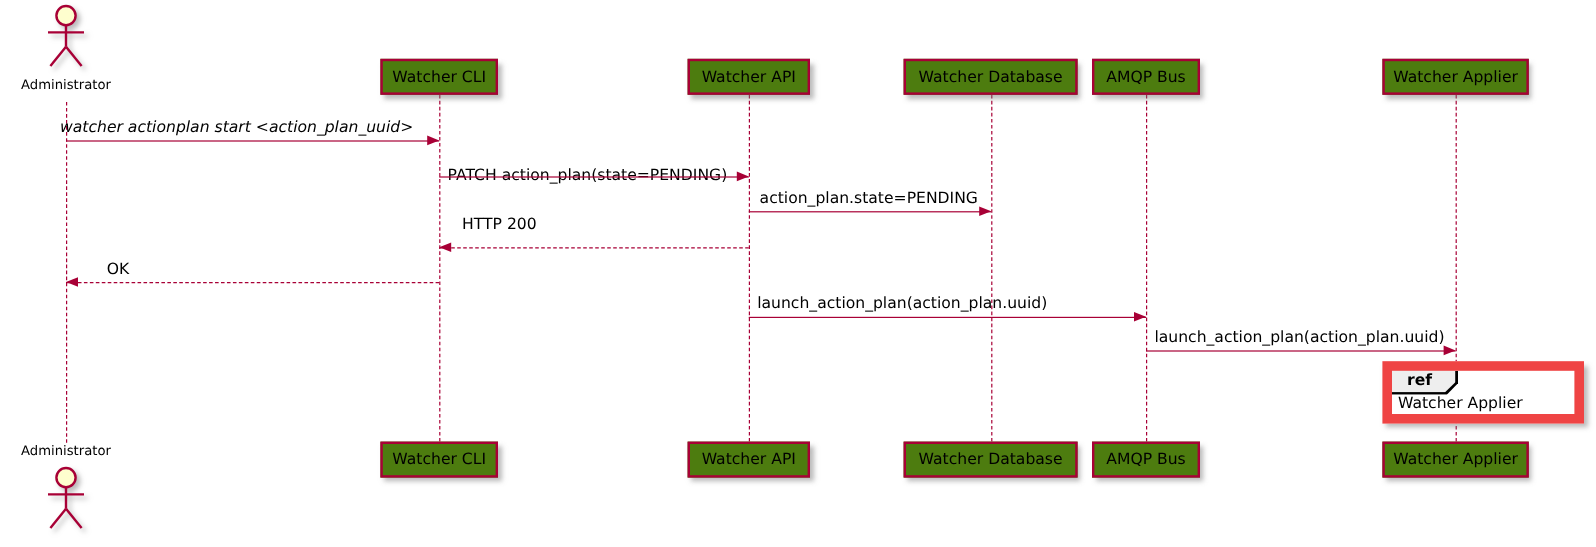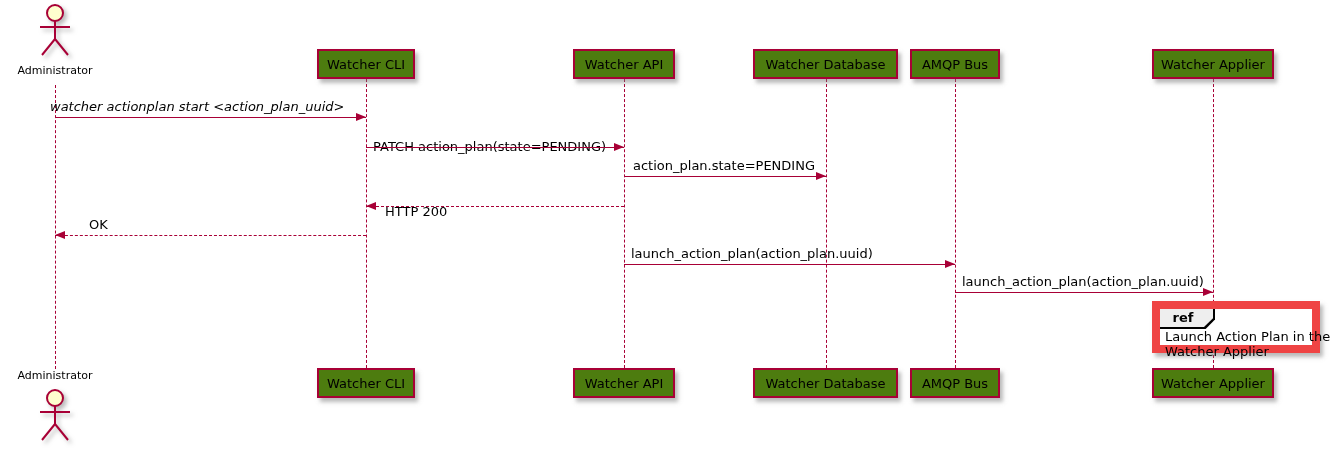--- a/index.html
+++ b/index.html
@@ -105,21 +105,21 @@
     <div class="arr right" style="left:614px; top:143px;"></div>
   </div>
 
   <div>
     <div class="msg-label" style="left:633px; top:158px;">action_plan.state=PENDING</div>
     <div class="msg-line" style="left:624px; top:176px; width:202px;"></div>
     <div class="arr right" style="left:816px; top:172px;"></div>
   </div>
 
   <div>
-    <div class="msg-label" style="left:385px; top:204px;">HTTP 200</div>
+    <div class="msg-label" style="left:385px; top:180px;">HTTP 200</div>
     <div class="msg-line dashed" style="left:366px; top:206px; width:258px;"></div>
     <div class="arr left" style="left:366px; top:202px;"></div>
   </div>
 
   <div>
     <div class="msg-label" style="left:73px; top:217px;margin-left:16px;">OK</div>
     <div class="msg-line dashed" style="left:55px; top:235px; width:311px;"></div>
     <div class="arr left" style="left:55px; top:231px;"></div>
   </div>
 
@@ -134,21 +134,20 @@
     <div class="msg-line" style="left:955px; top:292px; width:258px;"></div>
     <div class="arr right" style="left:1203px; top:288px;"></div>
   </div>
 
   <div class="ref-box">
     <div class="ref-header-outer">
       <div class="ref-header-inner"></div>
     </div>
     <div class="ref-keyword">ref</div>
     <div class="ref-text">
-      <div>Launch Action Plan in the</div>
       <div>Watcher Applier</div>
     </div>
   </div>
 
   <div class="pbox" style="left:317px; top:368px; width:98px;">
     <span>Watcher CLI</span>
   </div>
   <div class="pbox" style="left:573px; top:368px; width:102px;">
     <span>Watcher API</span>
   </div>

